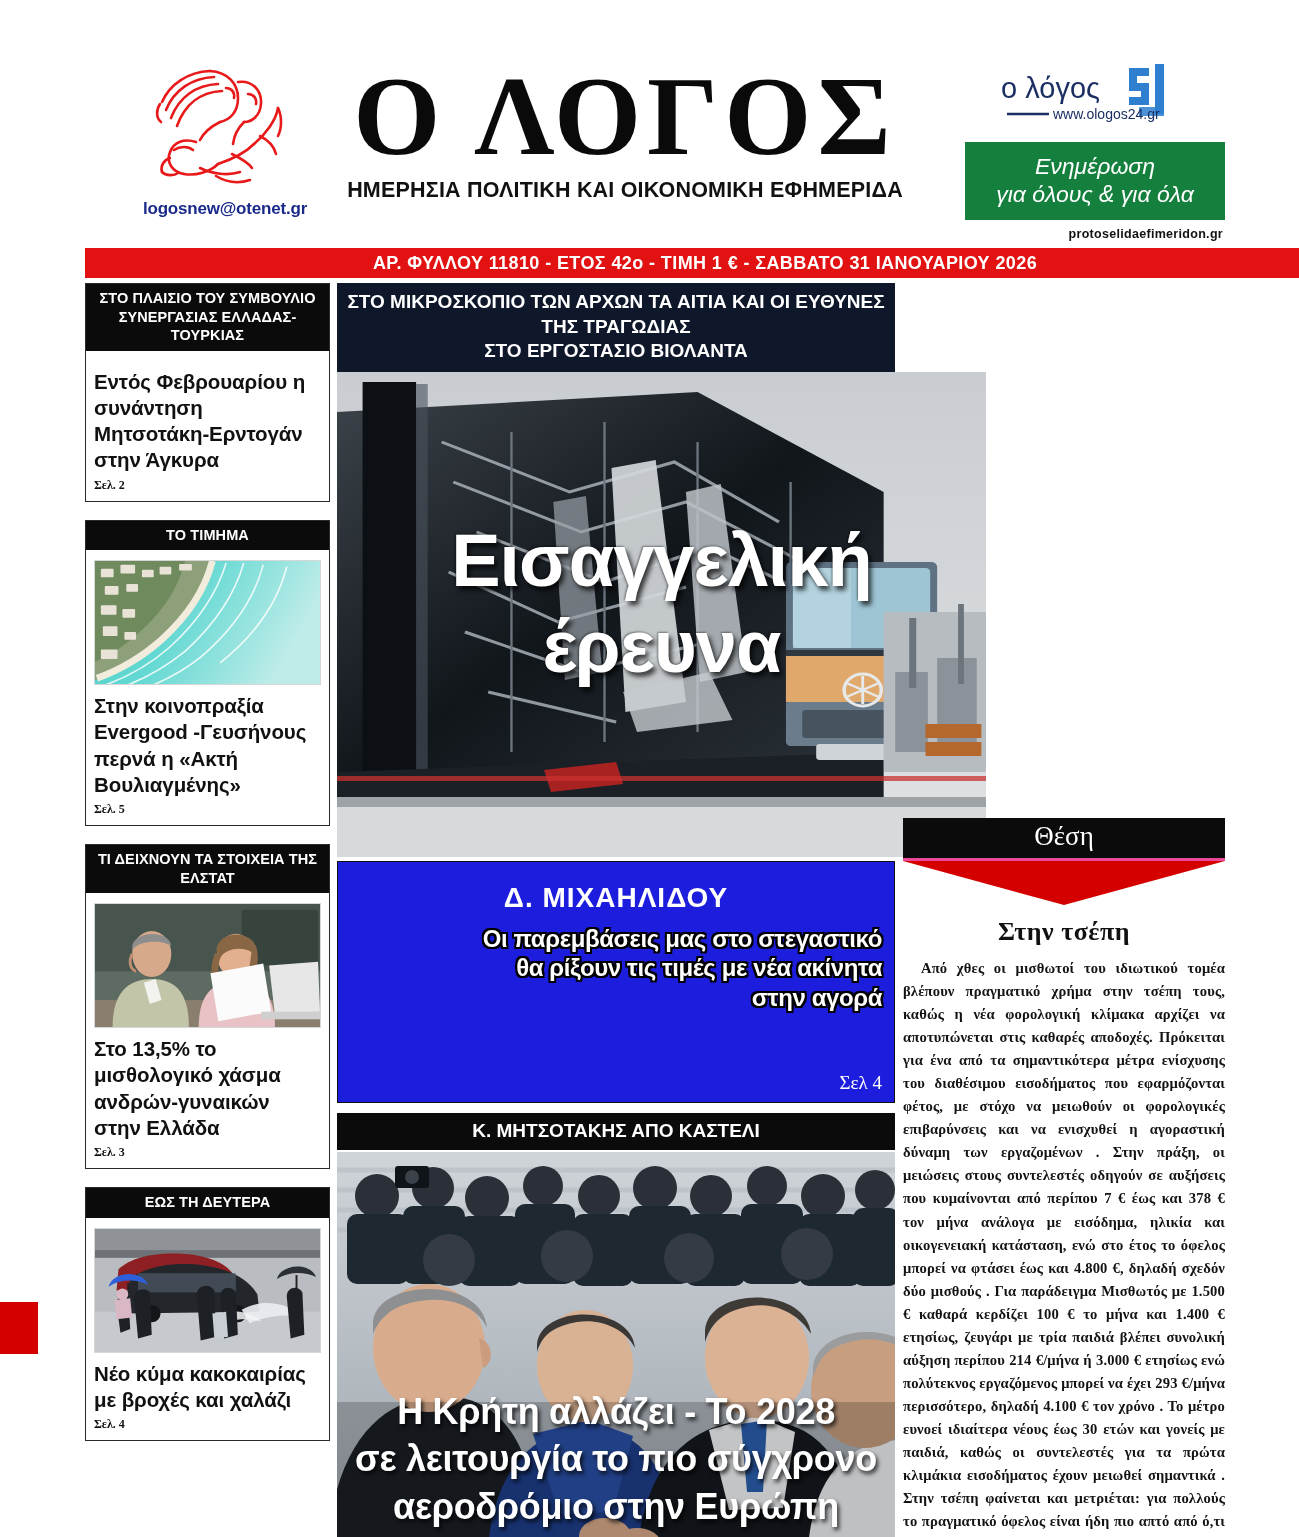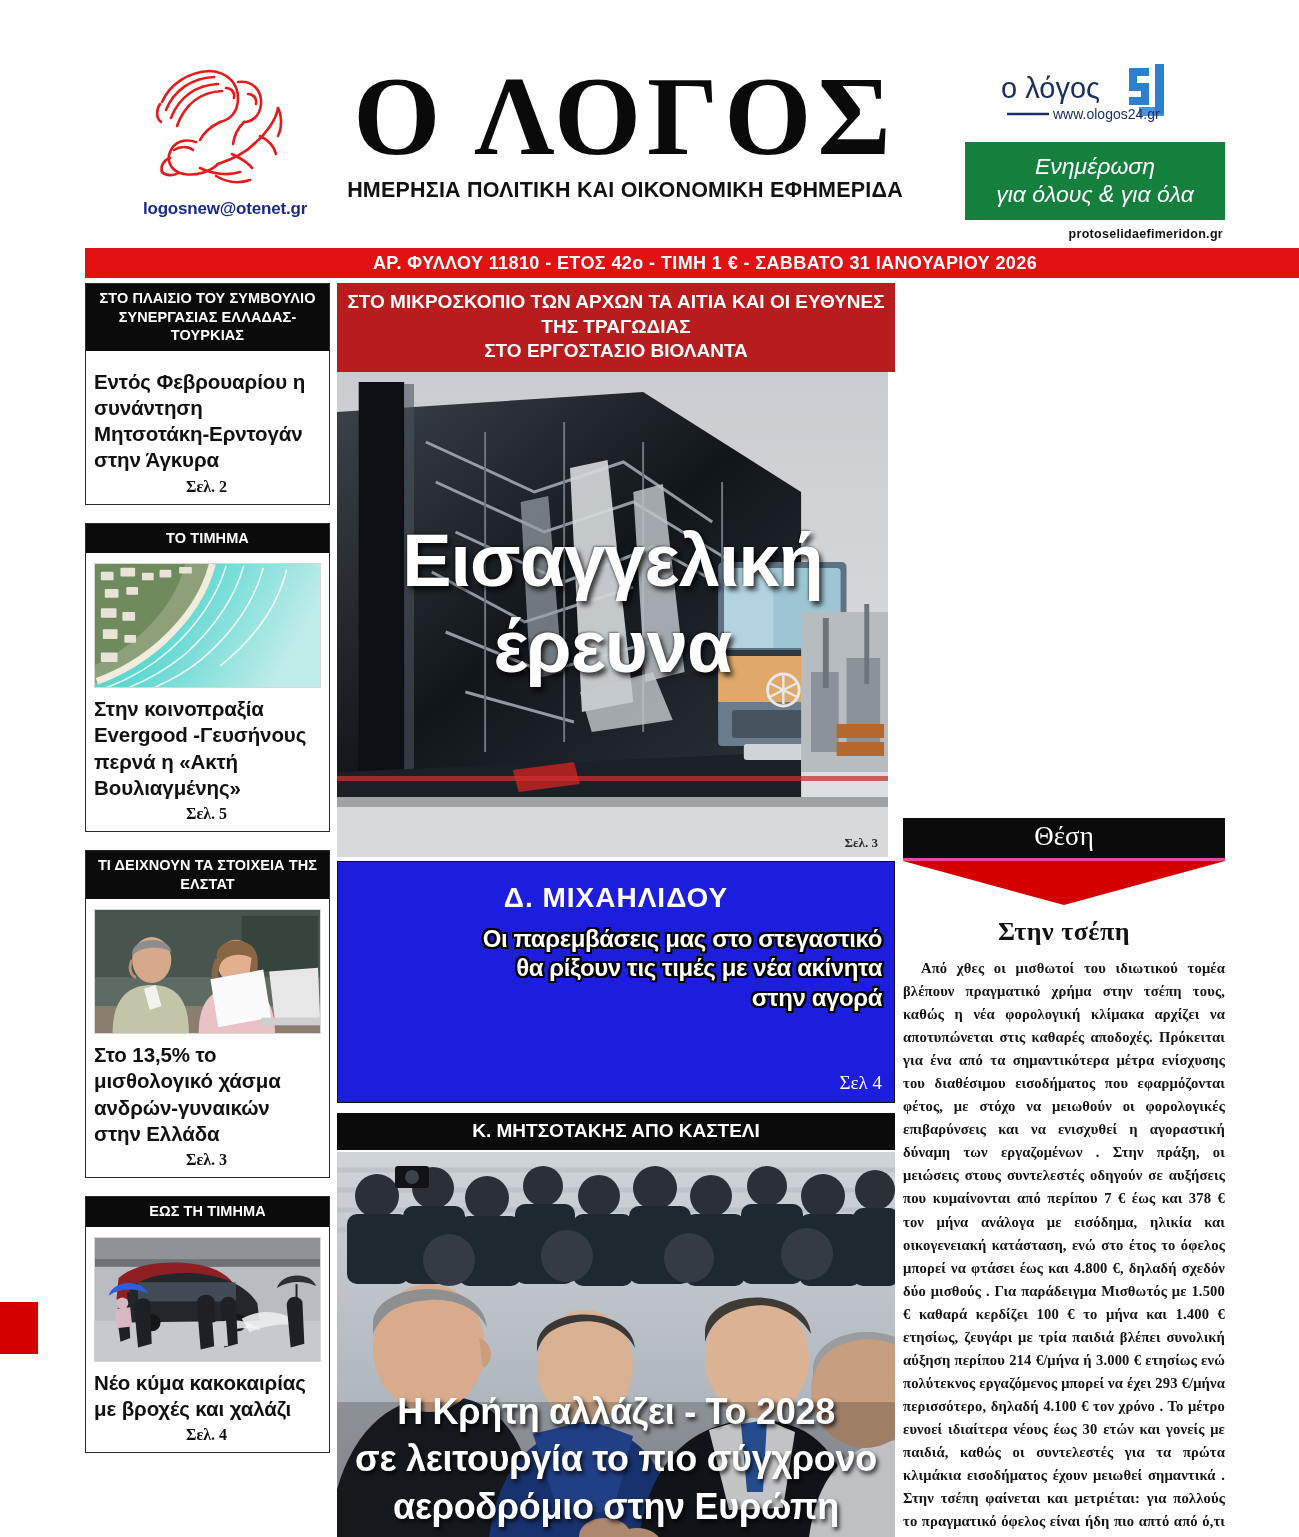--- a/index.html
+++ b/index.html
@@ -152,49 +152,49 @@
   .side-head {
     text-align: left;
     font-size: 20.5px;
     font-weight: bold;
     line-height: 1.28;
     color: #111;
     margin-top: 8px;
     letter-spacing: -0.1px;
   }
   .side-page {
-    text-align: center;
-    font-size: 16px;
+    text-align: left;
+    font-size: 12px;
     font-weight: bold;
     color: #111;
     margin-top: 4px;
     padding-right: 2px;
     font-family: "Liberation Serif", serif;
   }
 
   
   .center-col {
     position: absolute;
     left: 337px; top: 283px;
     width: 558px;
   }
 
   .lead-kicker {
-    background: #b91c1c;
+    background: #0f172a;
     color: #fff;
     text-align: center;
     font-size: 19px;
     font-weight: bold;
     line-height: 1.3;
     padding: 7px 8px 8px;
   }
 
   .lead-photo {
     position: relative;
-    width: 551px;
+    width: 649px;
     height: 485px;
     overflow: hidden;
     background: #737373;
   }
   .lead-photo svg { position: absolute; inset: 0; width: 100%; height: 100%; }
   .lead-overlay {
     position: absolute;
     left: 0; right: 0; top: 150px;
     text-align: center;
     pointer-events: none;
@@ -486,21 +486,21 @@
             <path d="M178 64 L228 60 L230 112 L184 116 Z" fill="#e7e7e7"></path>
             <rect x="170" y="112" width="60" height="8" fill="#cfcfcf"></rect>
           </svg>
         </div>
         <div class="side-head">Στο 13,5% το μισθολογικό χάσμα ανδρών-γυναικών στην Ελλάδα</div>
         <div class="side-page">Σελ. 3</div>
       </div>
     </div>
 
     <div class="side-card">
-      <div class="side-kicker">ΕΩΣ ΤΗ ΤΙΜΗΜΑ</div>
+      <div class="side-kicker">ΕΩΣ ΤΗ ΔΕΥΤΕΡΑ</div>
       <div class="side-body">
         <div class="side-photo">
           <svg viewBox="0 0 230 128" preserveAspectRatio="none">
             <rect width="230" height="128" fill="#b9bcc0"></rect>
             <rect x="0" y="0" width="230" height="26" fill="#8f9398"></rect>
             <rect x="0" y="22" width="230" height="8" fill="#6e7176"></rect>
             <rect x="0" y="86" width="230" height="42" fill="#c6c9cd"></rect>
 
             <path d="M24 42 C38 28 66 24 92 26 C118 28 134 36 142 48 L146 62 L22 64 Z" fill="#8e2023"></path>
             <path d="M36 52 C52 38 84 34 112 38 C140 42 158 54 166 68 L168 86 L30 88 Z" fill="#23272c"></path>

